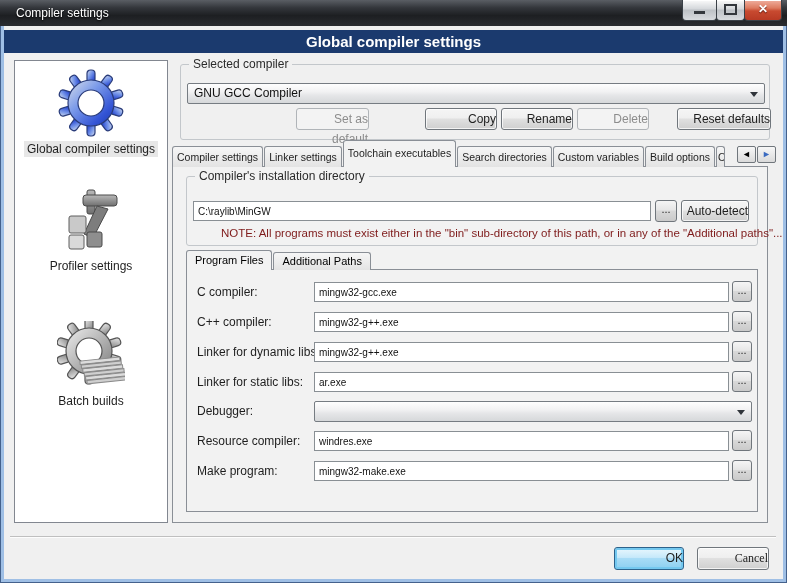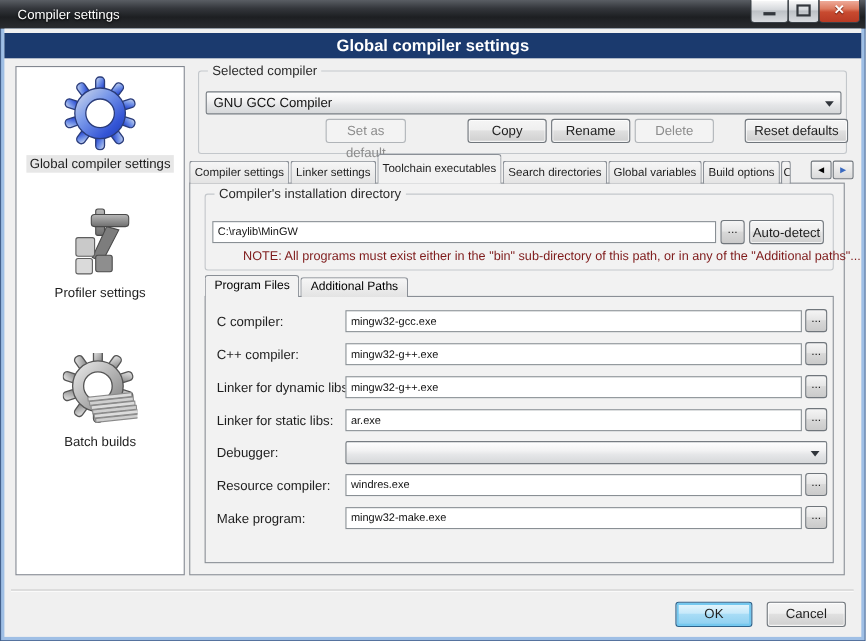--- a/index.html
+++ b/index.html
@@ -30,21 +30,21 @@
   .side-item .icon-img{display:block;margin:0 auto;width:68px;height:68px;}
   .side-item .lbl{display:inline-block;margin-top:4px;font-size:12px;color:#1E1E1E;padding:1px 3px;}
   .side-item .lbl.sel{background:#E7E7E7;}
   
   .groupbox{position:absolute;border:1px solid #C3C7CB;border-radius:3px;box-sizing:border-box;}
   .gb-label{position:absolute;top:-8px;left:8px;background:#F0F0F0;padding:0 4px;font-size:12px;color:#2B2B2B;white-space:nowrap;}
   
   .btn{position:absolute;height:22px;border:1px solid #70767C;border-radius:3px;box-sizing:border-box;
     background:linear-gradient(180deg,#F5F5F5 0%,#EFEFEF 45%,#E0E0E0 50%,#CFCFCF 100%);
     box-shadow:inset 0 0 0 1px rgba(255,255,255,.75);
-    font-size:12px;color:#1E1E1E;text-align:center;line-height:20px;cursor:pointer;}
+    font-size:12px;color:#1E1E1E;text-align:right;line-height:20px;cursor:pointer;}
   .btn.disabled{background:#F3F3F3;border-color:#B0B4B8;color:#8C8C8C;box-shadow:none;cursor:default;}
   .btn-ok{border:1px solid #2C628B;background:linear-gradient(180deg,#E9F7FD 0%,#C6E9FA 45%,#A8DCF6 50%,#8CCFF0 100%);
     box-shadow:inset 0 0 0 2px #74C8EF;font-weight:normal;}
   .dots-btn{position:absolute;width:22px;height:22px;border:1px solid #70767C;border-radius:3px;box-sizing:border-box;
     background:linear-gradient(180deg,#F5F5F5,#E6E6E6 45%,#D8D8D8 50%,#CACACA 100%);
     font-size:11px;line-height:16px;text-align:center;color:#1E1E1E;cursor:pointer;}
   
   .combo{position:absolute;height:21px;border:1px solid #767C82;border-radius:2px;box-sizing:border-box;
     background:linear-gradient(180deg,#FEFEFE 0%,#F2F2F3 40%,#E5E6E8 60%,#D6D8DA 100%);
     font-size:12px;line-height:19px;padding:0 20px 0 6px;color:#111;cursor:pointer;white-space:nowrap;overflow:hidden;}
@@ -184,21 +184,21 @@
       <div class="btn" style="left:320px;top:43px;width:72px;">Rename</div>
       <div class="btn disabled" style="left:396px;top:43px;width:72px;">Delete</div>
       <div class="btn" style="left:496px;top:43px;width:94px;">Reset defaults</div>
     </div>
 
     <div class="tabstrip">
       <div class="tab">Compiler settings</div>
       <div class="tab">Linker settings</div>
       <div class="tab selected">Toolchain executables</div>
       <div class="tab">Search directories</div>
-      <div class="tab">Global variables</div>
+      <div class="tab">Custom variables</div>
       <div class="tab">Build options</div>
       <div class="tab sliver">O</div>
     </div>
     <div class="tab-arrow" style="left:733px;" style2="color:#7C4A42;">◄</div>
     <div class="tab-arrow" style="left:753px;color:#3A6AC0;">►</div>
 
     <div class="panel"></div>
 
     <div class="groupbox" style="left:182px;top:150px;width:572px;height:70px;z-index:3;">
       <span class="gb-label" style="background:#F2F2F2;">Compiler's installation directory</span>
@@ -247,16 +247,16 @@
       </div>
       <div>
         <span class="prow-label" style="top:191px;">Make program:</span>
         <input class="tfield" style="left: 127px; top: 191px; width: 415px;" value="mingw32-make.exe">
         <div class="dots-btn" style="left:545px;top:190px;width:20px;height:21px;">...</div>
       </div>
     </div>
 
     <div class="separator"></div>
     <div class="btn btn-ok" style="left:610px;top:521px;width:70px;height:23px;line-height:21px;">OK</div>
-    <div class="btn" style="left:693px;top:521px;width:72px;height:23px;line-height:21px;">Cancel</div>
+    <div class="btn" style="left:693px;top:521px;width:72px;height:23px;line-height:21px;font-family:Liberation Serif, serif;">Cancel</div>
 
   </div>
 </div>
 
 </body></html>

